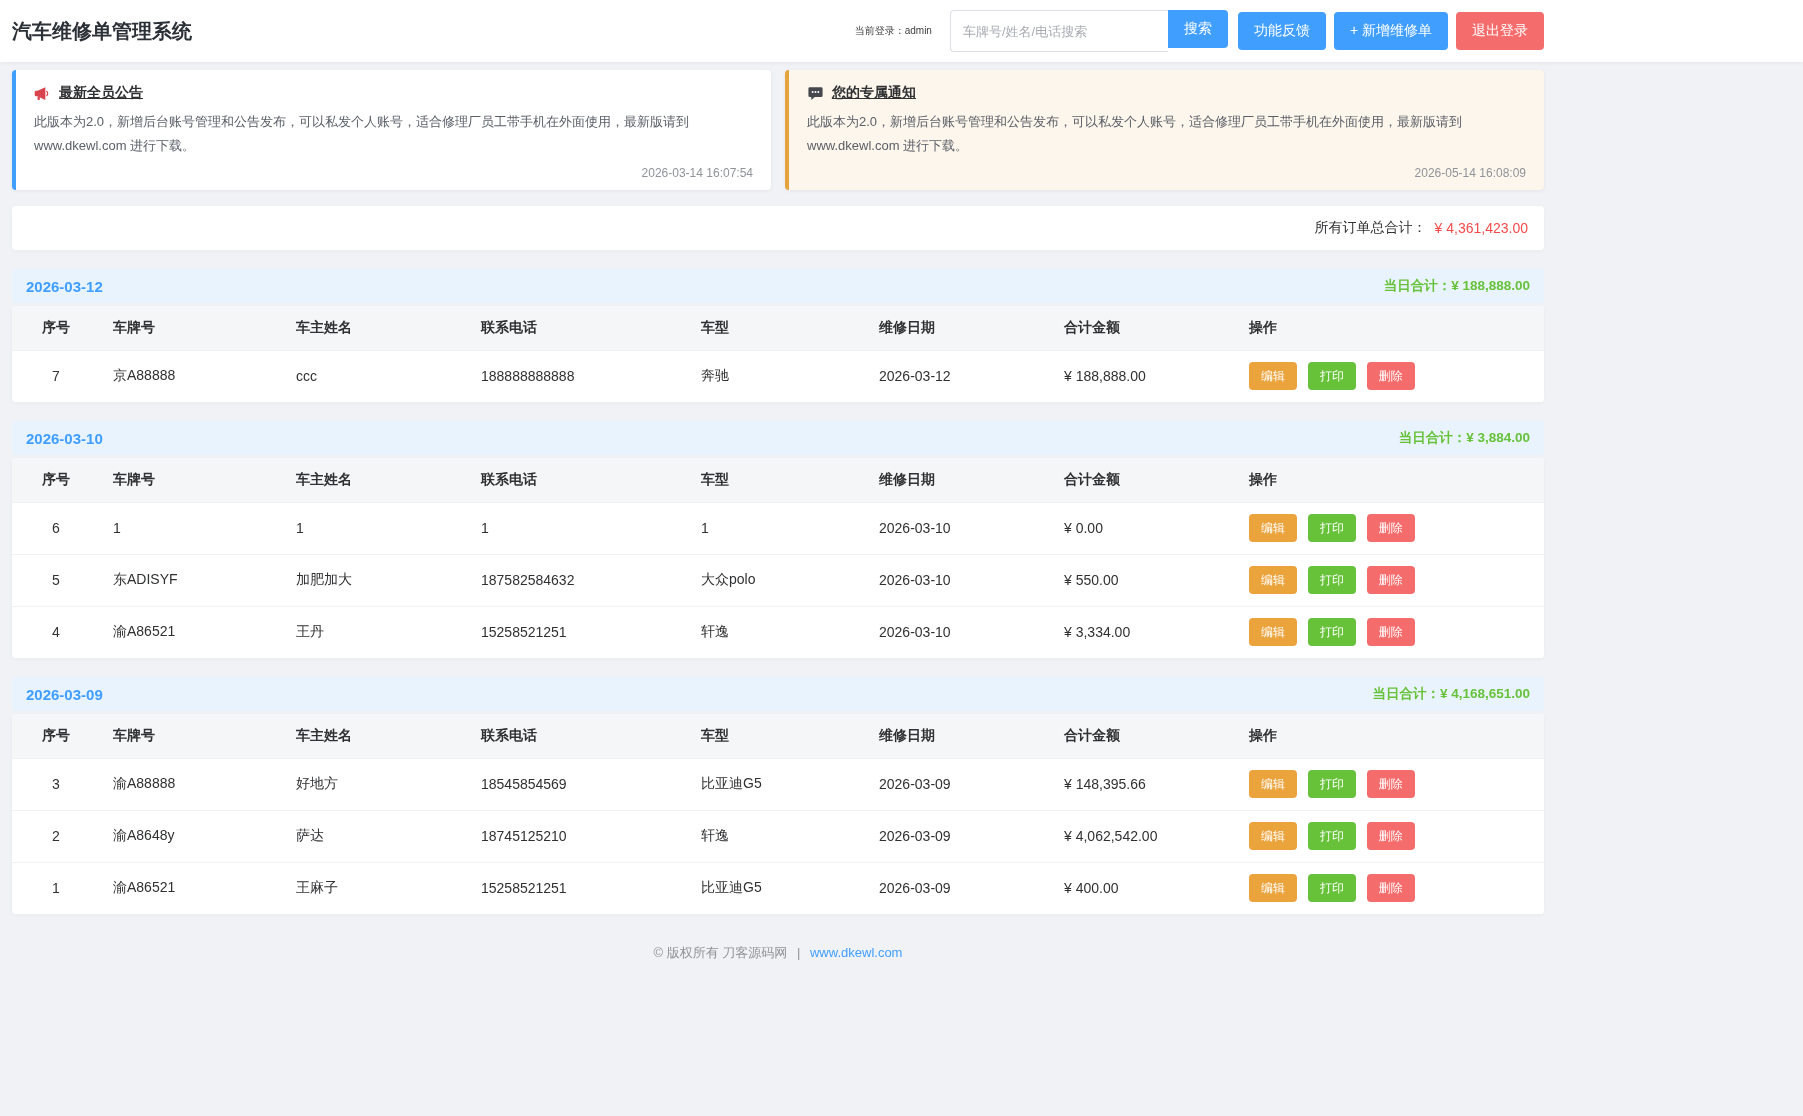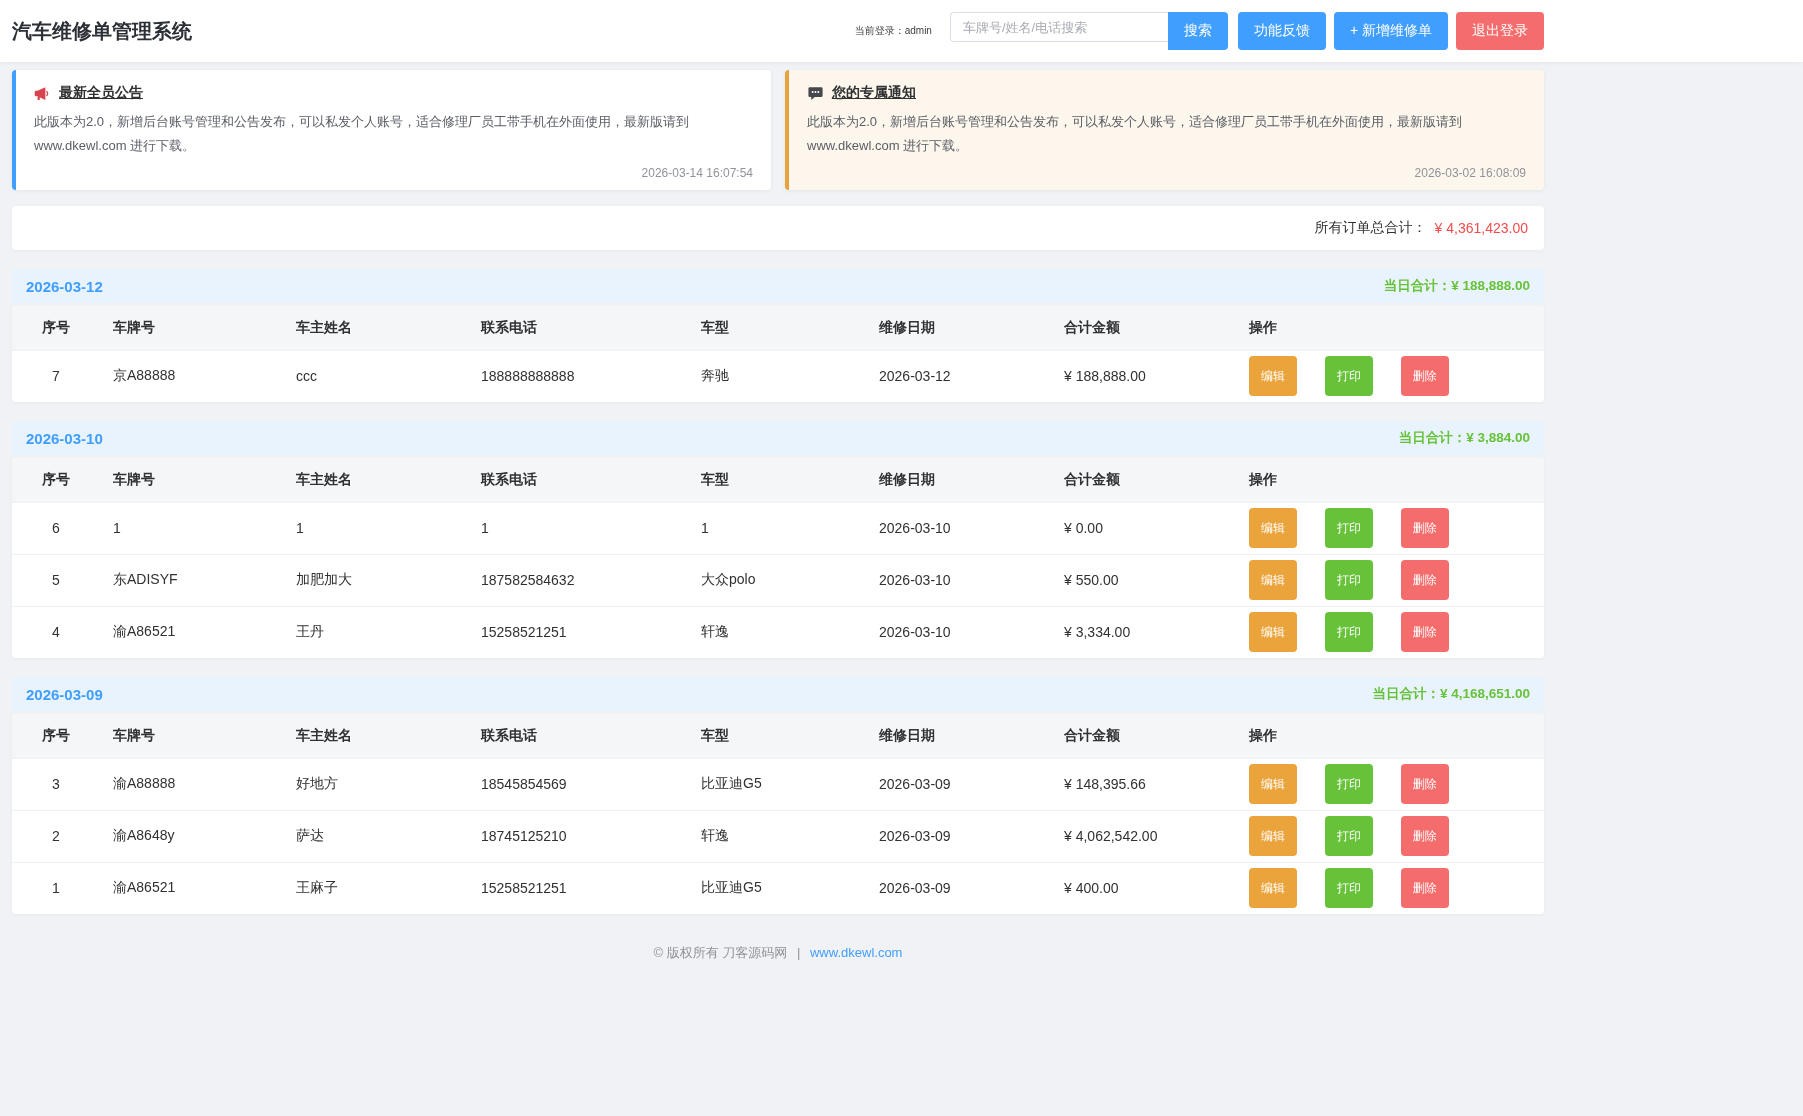--- a/index.html
+++ b/index.html
@@ -13,21 +13,21 @@
   .topbar { background:#fff; height:62px; box-shadow:0 1px 4px rgba(0,21,41,.06); }
   .topbar-inner {
     width:1532px; margin-left:12px; height:100%;
     display:flex; align-items:center; justify-content:space-between;
   }
   .app-title { font-size:20px; font-weight:bold; color:#2b2f36; }
   .topbar-right { display:flex; align-items:center; gap:8px; }
   .login-info { font-size:10px; color:#404040; margin-right:10px; }
   .search-group { display:flex; margin-right:2px; }
   .search-input {
-    width:218px; height:30px; border:1px solid #dcdfe6; border-right:none;
+    width:218px; height:42px; border:1px solid #dcdfe6; border-right:none;
     border-radius:4px 0 0 4px; padding:0 12px; font-size:13px; color:#606266;
     outline:none; background:#fff;
   }
   .search-input::placeholder { color:#a8abb2; }
   .btn {
     height:38px; border:none; border-radius:4px; font-size:14px; color:#fff;
     padding:0 16px; cursor:pointer; white-space:nowrap;
     font-family:inherit;
   }
   .btn-search { border-radius:0 4px 4px 0; }
@@ -68,22 +68,22 @@
   thead th {
     background:#f5f6f8; height:44px; text-align:left; font-size:14px;
     color:#303133; padding:0 13px; font-weight:bold;
   }
   tbody td {
     height:52px; font-size:14px; color:#303133; padding:0 13px;
     border-top:1px solid #f0f1f3; background:#fff;
   }
   th.col-no, td.col-no { text-align:center; padding:0; }
   .row-btn {
-    height:40px; padding:0 12px; border:none; border-radius:4px; color:#fff;
-    font-size:12px; margin-right:24px; cursor:pointer; font-family:Liberation Mono, monospace;
+    height:28px; padding:0 12px; border:none; border-radius:4px; color:#fff;
+    font-size:12px; margin-right:7px; cursor:pointer; font-family:Liberation Mono, monospace;
   }
   .btn-edit   { background:#eba33c; }
   .btn-print  { background:#67c23a; }
   .btn-delete { background:#f56c6c; }
   
   .footer {
     width:1532px; margin-left:12px; text-align:center;
     padding:30px 0 36px; font-size:13px; color:#909399;
   }
   .footer-sep { margin:0 6px; color:#909399; }
@@ -132,21 +132,21 @@
           <svg viewBox="0 0 24 24" width="17" height="17" aria-hidden="true">
             <path d="M4 3h16a2 2 0 0 1 2 2v10a2 2 0 0 1-2 2h-9l-5 4v-4H4a2 2 0 0 1-2-2V5a2 2 0 0 1 2-2z" fill="#45494e"></path>
             <circle cx="8" cy="10" r="1.4" fill="#fff"></circle>
             <circle cx="12" cy="10" r="1.4" fill="#fff"></circle>
             <circle cx="16" cy="10" r="1.4" fill="#fff"></circle>
           </svg>
         </span>
         <span>您的专属通知</span>
       </div>
       <p class="notice-body">此版本为2.0，新增后台账号管理和公告发布，可以私发个人账号，适合修理厂员工带手机在外面使用，最新版请到 www.dkewl.com 进行下载。</p>
-      <div class="notice-time">2026-03-02 16:08:09</div>
+      <div class="notice-time">2026-05-14 16:08:09</div>
     </div>
   </div>
 
   <div class="summary-bar">
     <span>所有订单总合计：</span>
     <span class="summary-amount">¥ 4,361,423.00</span>
   </div>
 
   <div id="groups">
   <section class="group">

